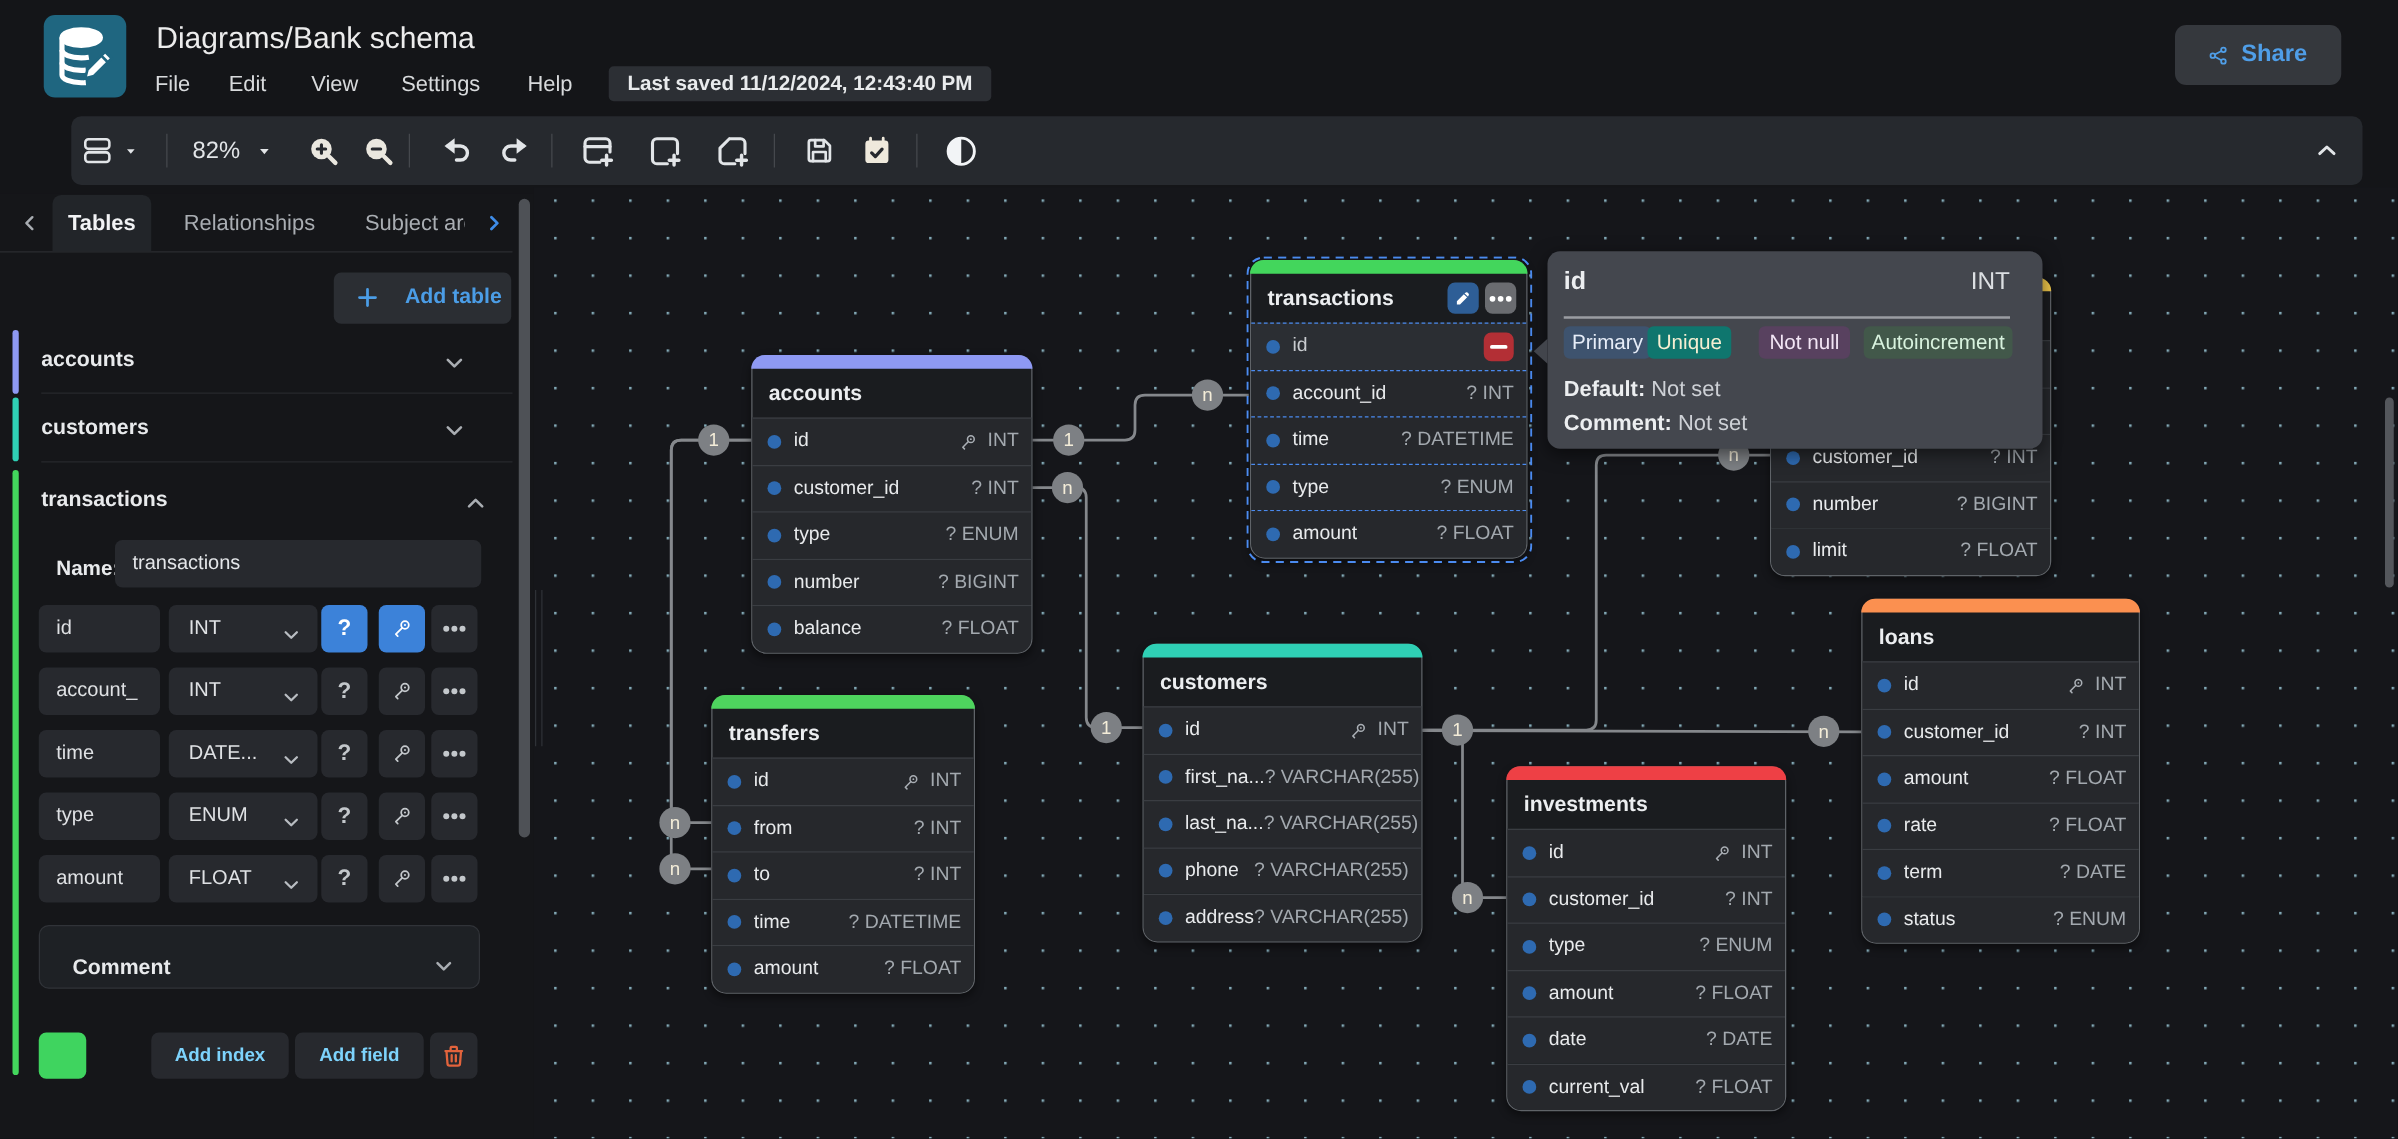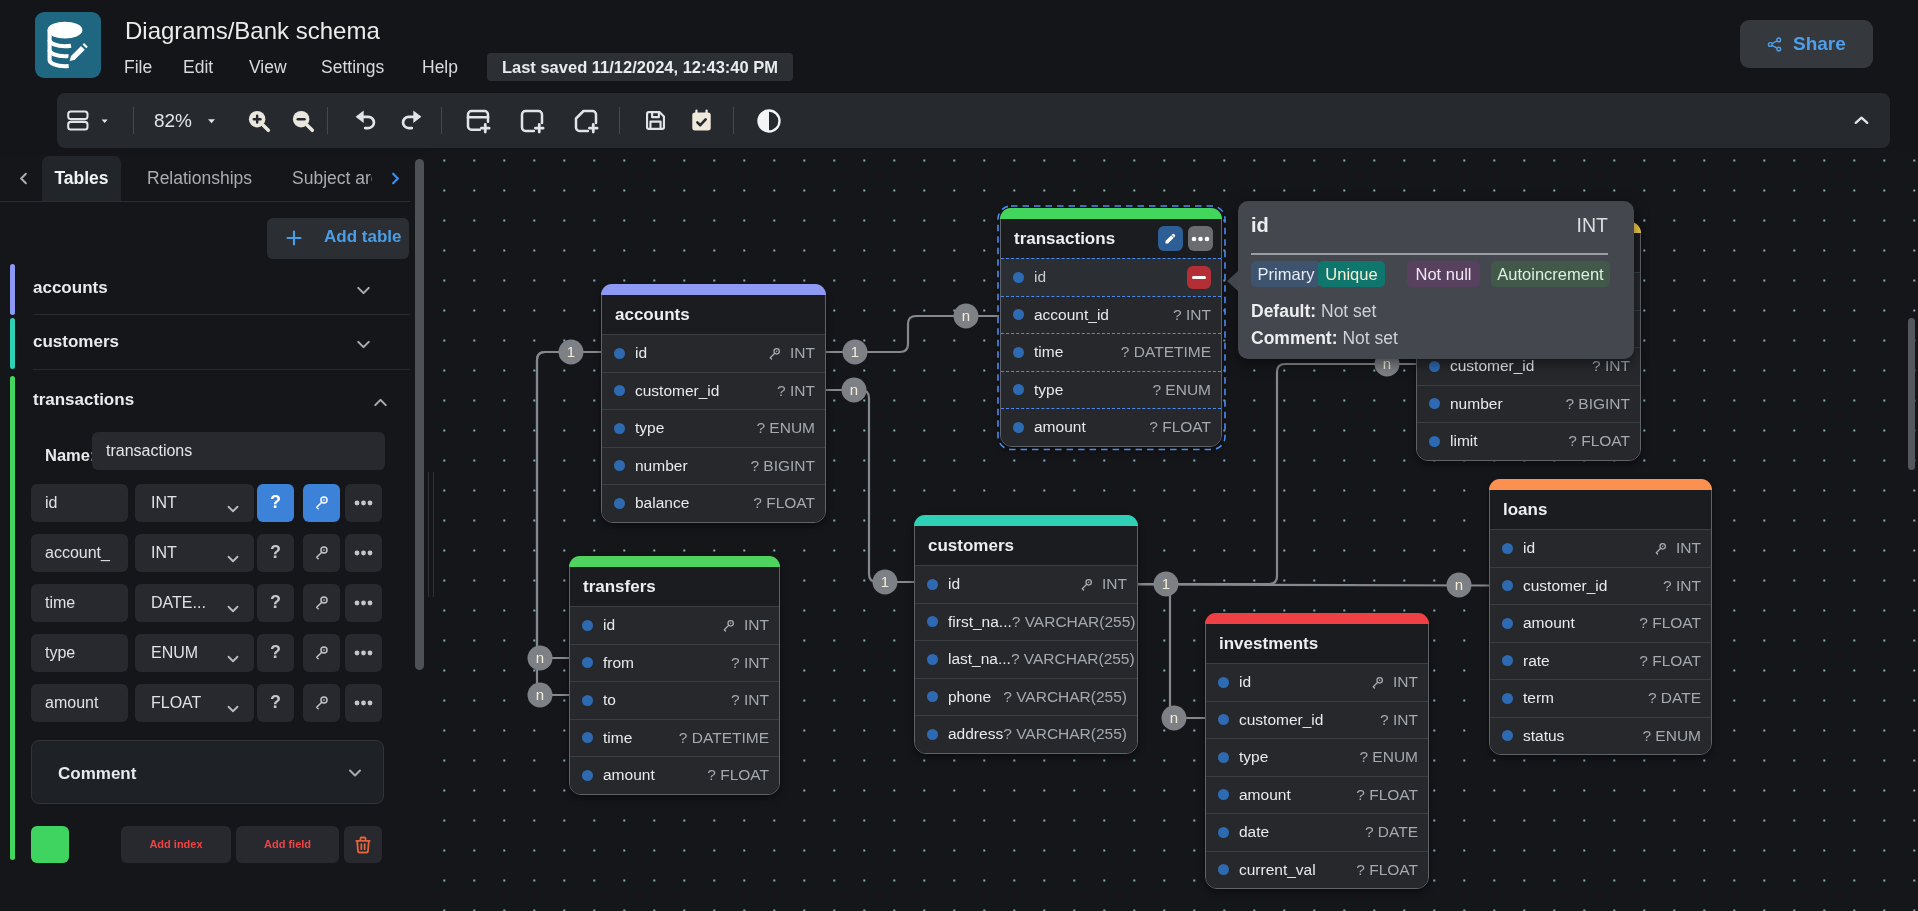--- a/index.html
+++ b/index.html
@@ -33,24 +33,24 @@
 .acc-strip { position:absolute; left:10px; top:0; width:5px; height:51px; border-radius:3px; }
 .acc-title { position:absolute; left:33px; top:14px; font-size:17px; font-weight:bold; color:#e8eaec; }
 #txsec-strip { left:10px; top:221px; width:5px; height:484px; background:#43d65c; border-radius:3px; }
 #namerow label { position:absolute; left:45px; top:291px; font-size:16.5px; font-weight:bold; color:#e8eaec; }
 #nameinput { left:92px; top:277px; width:293px; height:38px; background:#27292e; border-radius:6px; color:#e4e6e9; font-size:16px; line-height:38px; padding-left:14px; }
 .frow-in { background:#27292e; border-radius:6px; height:38px; position:absolute; }
 .fname { left:31px; width:97px; color:#dfe1e4; font-size:16px; line-height:38px; padding-left:14px; overflow:hidden; }
 .fsel { left:135px; width:119px; color:#dfe1e4; font-size:16px; line-height:38px; padding-left:16px; }
 .fbtn { width:37px; display:flex; align-items:center; justify-content:center; }
 .fbtn.blue { background:#3c82d9; }
-#commentbox { left:31px; top:585px; width:353px; height:64px; background:#1e2125; border:1px solid #303338; border-radius:8px; }
+#commentbox { left:31px; top:585px; width:353px; height:51px; background:#1e2125; border:1px solid #303338; border-radius:8px; }
 #commentbox b { position:absolute; left:26px; top:23px; font-size:17px; color:#e8eaec; }
 #swatch { left:31px; top:671px; width:38px; height:37px; background:#3fd45f; border-radius:6px; }
-.bbtn { top:671px; height:37px; background:#27292e; border-radius:6px; color:#ef4444; font-size:11px; font-weight:bold; text-align:center; }
+.bbtn { top:671px; height:37px; background:#27292e; border-radius:6px; color:#7dd3fc; font-size:15px; font-weight:bold; text-align:center; }
 #issuesbar { left:0; top:705px; width:427px; height:51px; background:#151619; border-top:1px solid #2a2d31; }
 #issuesbar b { position:absolute; left:48px; top:17px; font-size:17px; color:#e8eaec; }
 #issuesbadge { position:absolute; left:99px; top:10px; width:21px; height:21px; background:#3e82e8; border-radius:50%; color:#fff; font-size:13.5px; text-align:center; line-height:21px; font-weight:normal; }
 #sbscroll { left:415px; top:4px; width:9px; height:511px; background:#4e5156; border-radius:5px; }
 
 
 .tbl { position:absolute; width:224px; background:#1a1c1f; border:1.5px solid #5f6368; border-radius:12px; box-shadow:0 3px 7px rgba(0,0,0,.45); }
 .tbl .strip { height:11px; border-radius:11px 11px 0 0; margin:-1px -1px 0 -1px; }
 .tbl .ttl { height:39px; line-height:40px; padding:0 13px; color:#eceef0; font-weight:bold; font-size:17px; position:relative; }
 .tbl .row { height:37.5px; display:flex; align-items:center; padding:0 10px 0 12px; background:#26282c; font-size:15.5px; border-top:1px solid #3a3d42; position:relative; }

